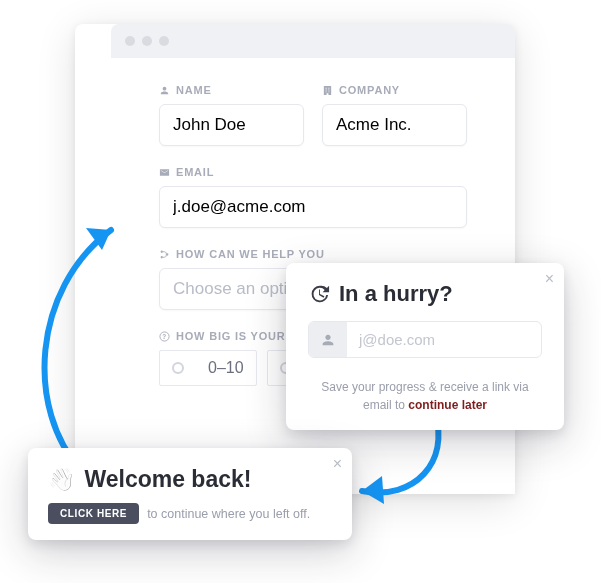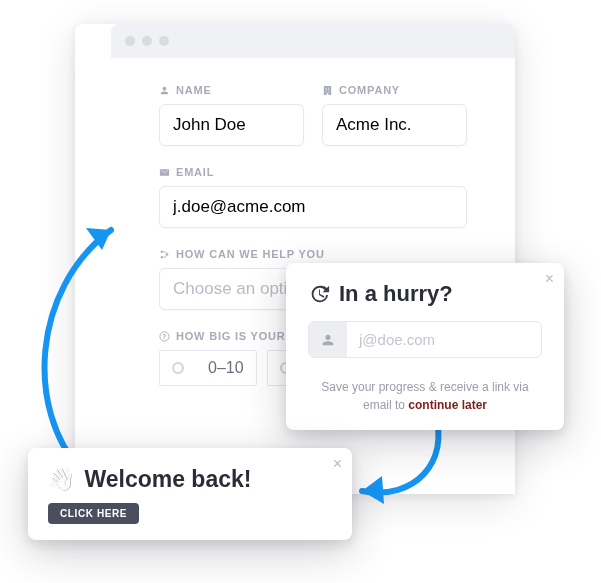--- a/index.html
+++ b/index.html
@@ -218,14 +218,15 @@
 </div>
 
 <div class="popup popup-welcome">
   <div class="close">×</div>
   <div class="title">
     <span class="wave">👋</span>
     <span>Welcome back!</span>
   </div>
   <div class="welcome-line">
     <span class="pill">CLICK HERE</span>
+    <span>to continue where you left off.</span>
   </div>
 </div>
 
 </body></html>

